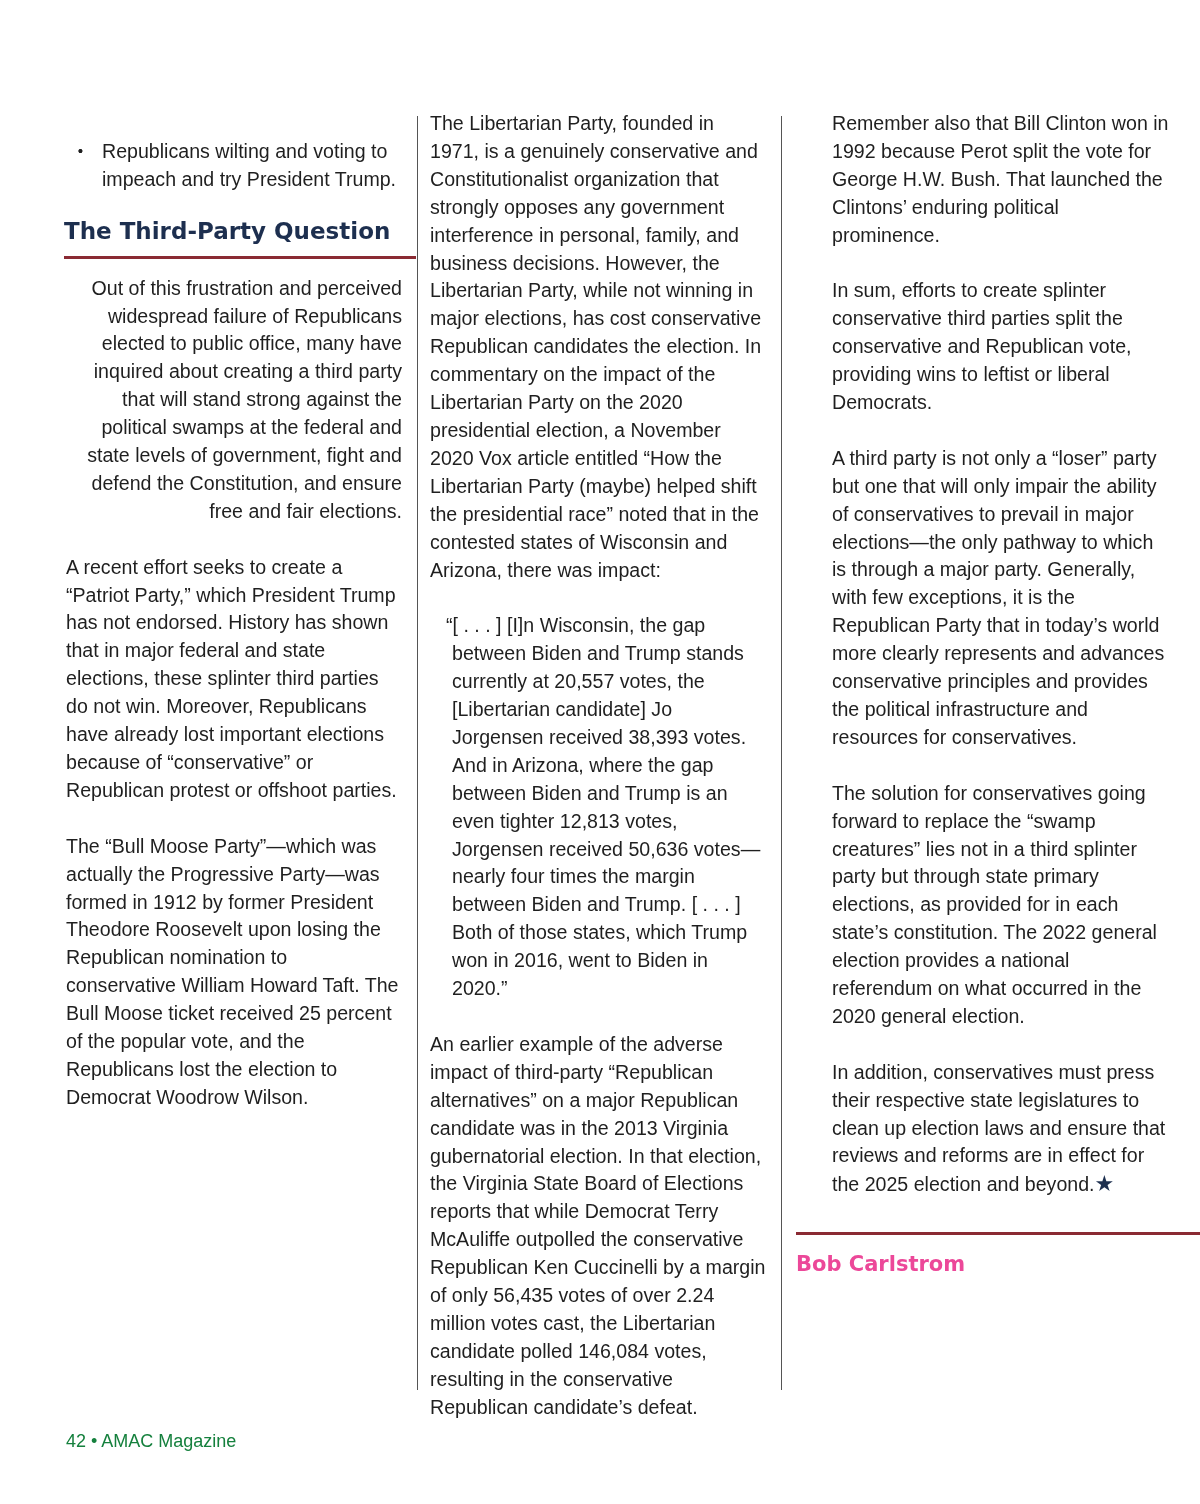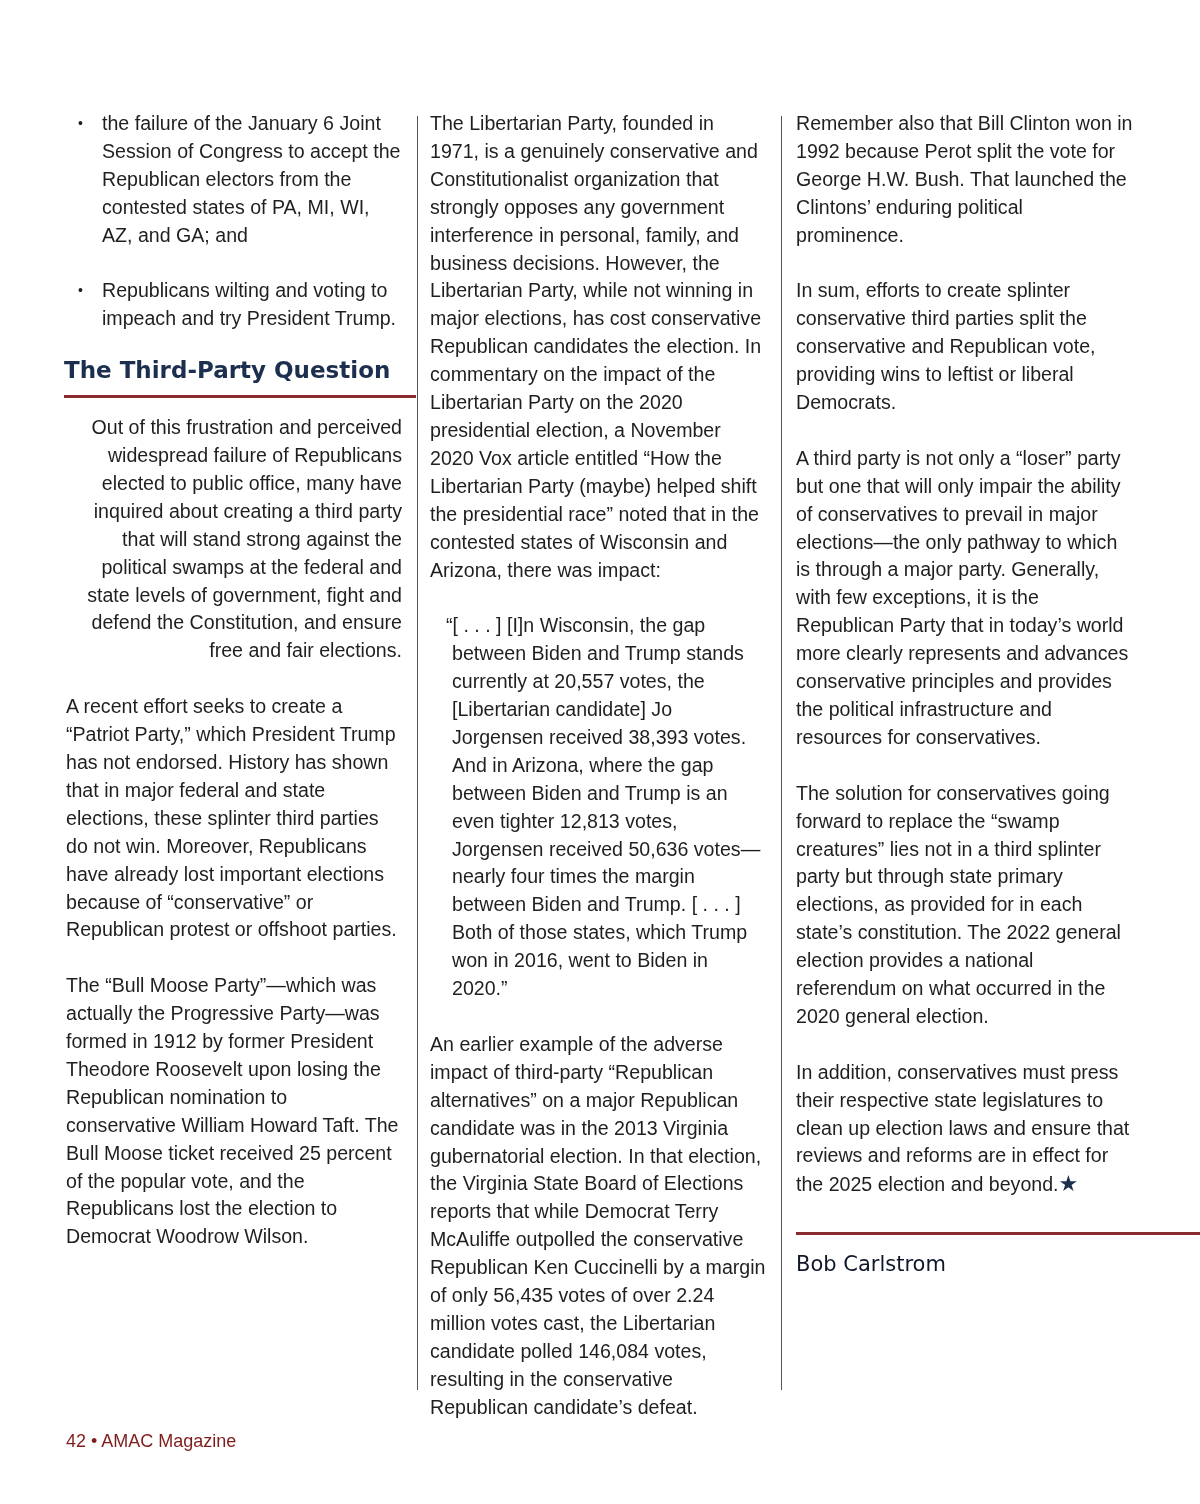--- a/index.html
+++ b/index.html
@@ -4,48 +4,48 @@
 <style>
   html, body { margin: 0; padding: 0; }
   body {
     width: 1200px; height: 1504px; background: #ffffff; position: relative;
     font-family: "Liberation Sans", sans-serif; color: #1f1f1f; overflow: hidden;
   }
   .col { position: absolute; top: 110px; font-size: 19.6px; line-height: 27.9px; }
   .col p { margin: 0 0 27.9px 0; }
   #col1 { left: 66px; width: 336px; }
   #col2 { left: 430px; width: 336px; }
-  #col3 { left: 796px; width: 340px; }
+  #col3 { left: 832px; width: 340px; }
   .rule-v { position: absolute; top: 116px; width: 1px; background: #555; height: 1274px; }
   #rule-v1 { left: 417px; }
   #rule-v2 { left: 781px; }
   ul.bullets { list-style: none; margin: 0; padding: 0; }
   ul.bullets li { position: relative; padding-left: 36px; margin-bottom: 27.9px; }
   ul.bullets li .dot { position: absolute; left: 12px; top: 0; font-size: 14px; }
   h2.section-title {
     font-family: "DejaVu Sans", sans-serif; font-weight: bold; color: #1d2f4f;
     font-size: 23px; line-height: 30px; margin: -6px 12px 0 -2px; padding-bottom: 10px;
     border-bottom: 3px solid #8a2a33; width: 352px;
   }
   .after-title { margin-top: 16px !important; text-align: right; }
   blockquote.quote { margin: 0 0 27.9px 22px; padding: 0; text-indent: -6px; }
   .star { color: #1d2f4f; font-size: 22px; }
   .end-rule { position: absolute; left: 796px; top: 1232px; width: 404px; height: 3px; background: #8a2a33; }
-  .author { position: absolute; left: 796px; top: 1252px; font-family: "DejaVu Sans", sans-serif; font-weight: normal; color: #0f172a; font-size: 21px; }
-  .footer { position: absolute; left: 66px; top: 1431px; font-size: 18px; color: #7f1d1d; }
+  .author { position: absolute; left: 796px; top: 1252px; font-family: "DejaVu Sans", sans-serif; font-weight: bold; color: #ec4899; font-size: 21px; }
+  .footer { position: absolute; left: 66px; top: 1431px; font-size: 18px; color: #15803d; }
 </style>
 </head>
 <body>
 
 <div class="rule-v" id="rule-v1"></div>
 <div class="rule-v" id="rule-v2"></div>
 
 <div class="col" id="col1">
   <ul class="bullets">
-    <li><span class="dot">•</span><span>the failure of the January 6 Joint Session of Congress to accept the Republican electors from the contested states of PA, MI, WI, AZ, and GA; and</span></li>
+    <li><span class="dot">•</span></li>
     <li><span class="dot">•</span><span>Republicans wilting and voting to impeach and try President Trump.</span></li>
   </ul>
   <h2 class="section-title">The Third-Party Question</h2>
   <p class="after-title">Out of this frustration and perceived widespread failure of Republicans elected to public office, many have inquired about creating a third party that will stand strong against the political swamps at the federal and state levels of government, fight and defend the Constitution, and ensure free and fair elections.</p>
   <p>A recent effort seeks to create a “Patriot Party,” which President Trump has not endorsed. History has shown that in major federal and state elections, these splinter third parties do not win. Moreover, Republicans have already lost important elections because of “conservative” or Republican protest or offshoot parties.</p>
   <p>The “Bull Moose Party”—which was actually the Progressive Party—was formed in 1912 by former President Theodore Roosevelt upon losing the Republican nomination to conservative William Howard Taft. The Bull Moose ticket received 25 percent of the popular vote, and the Republicans lost the election to Democrat Woodrow Wilson.</p>
 </div>
 
 <div class="col" id="col2">
   <p>The Libertarian Party, founded in 1971, is a genuinely conservative and Constitutionalist organization that strongly opposes any government interference in personal, family, and business decisions. However, the Libertarian Party, while not winning in major elections, has cost conservative Republican candidates the election. In commentary on the impact of the Libertarian Party on the 2020 presidential election, a November 2020 Vox article entitled “How the Libertarian Party (maybe) helped shift the presidential race” noted that in the contested states of Wisconsin and Arizona, there was impact:</p>

